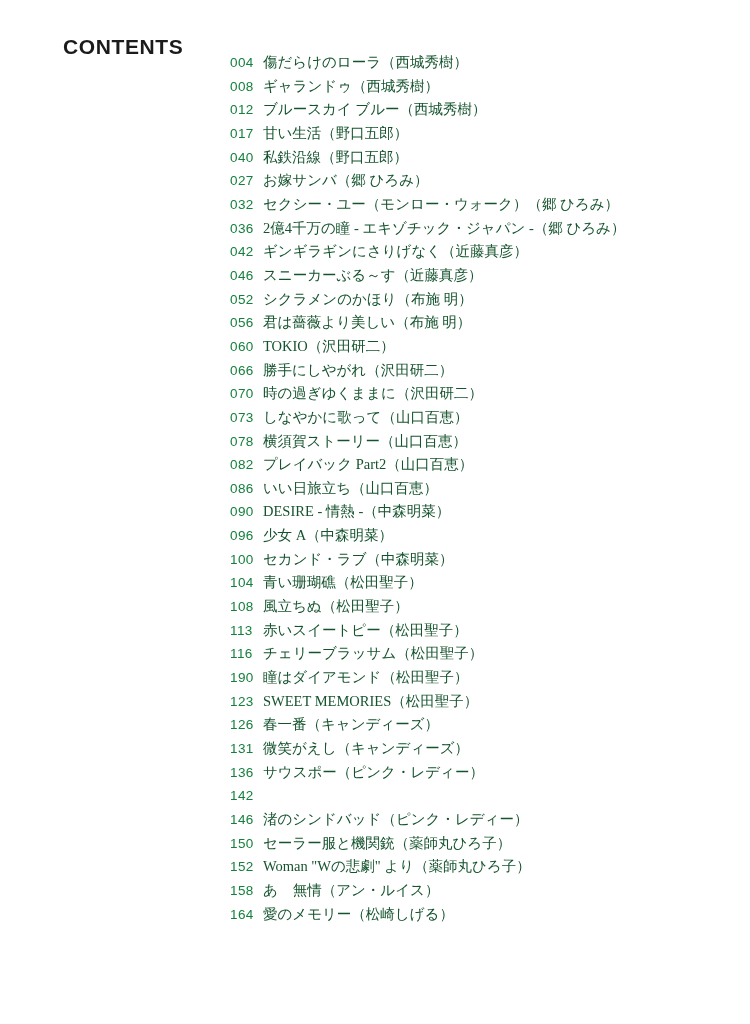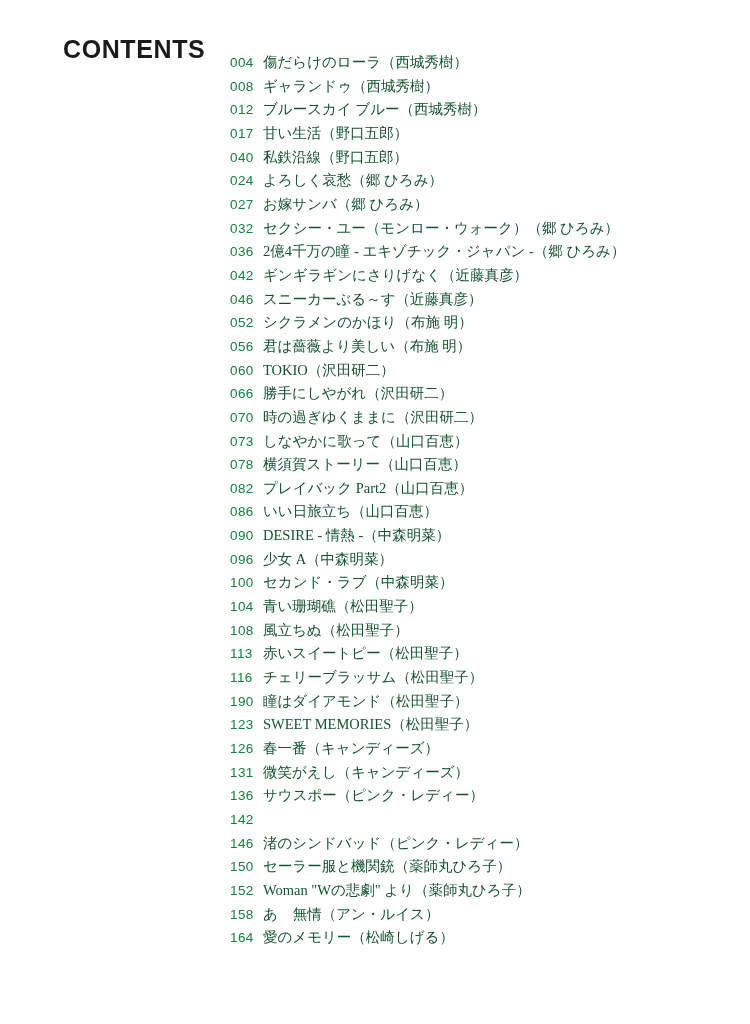--- a/index.html
+++ b/index.html
@@ -17,21 +17,21 @@
   .page {
     position: absolute;
     inset: 0;
     background: #ffffff;
   }
   .heading {
     position: absolute;
     left: 63px;
     top: 35px;
     font-family: "Liberation Sans", sans-serif;
-    font-size: 25px;
+    font-size: 21px;
     font-weight: 700;
     letter-spacing: 0.6px;
     color: #1b1b1b;
   }
   .toc {
     position: absolute;
     left: 230px;
     top: 51px;
   }
   .toc-row {
@@ -74,24 +74,20 @@
       </div>
       <div class="toc-row">
         <span class="num">017</span>
         <span class="title">甘い生活（野口五郎）</span>
       </div>
       <div class="toc-row">
         <span class="num">040</span>
         <span class="title">私鉄沿線（野口五郎）</span>
       </div>
       <div class="toc-row">
-        <span class="num">024</span>
-        <span class="title">よろしく哀愁（郷 ひろみ）</span>
-      </div>
-      <div class="toc-row">
         <span class="num">027</span>
         <span class="title">お嫁サンバ（郷 ひろみ）</span>
       </div>
       <div class="toc-row">
         <span class="num">032</span>
         <span class="title">セクシー・ユー（モンロー・ウォーク）（郷 ひろみ）</span>
       </div>
       <div class="toc-row">
         <span class="num">036</span>
         <span class="title">2億4千万の瞳 - エキゾチック・ジャパン -（郷 ひろみ）</span>

